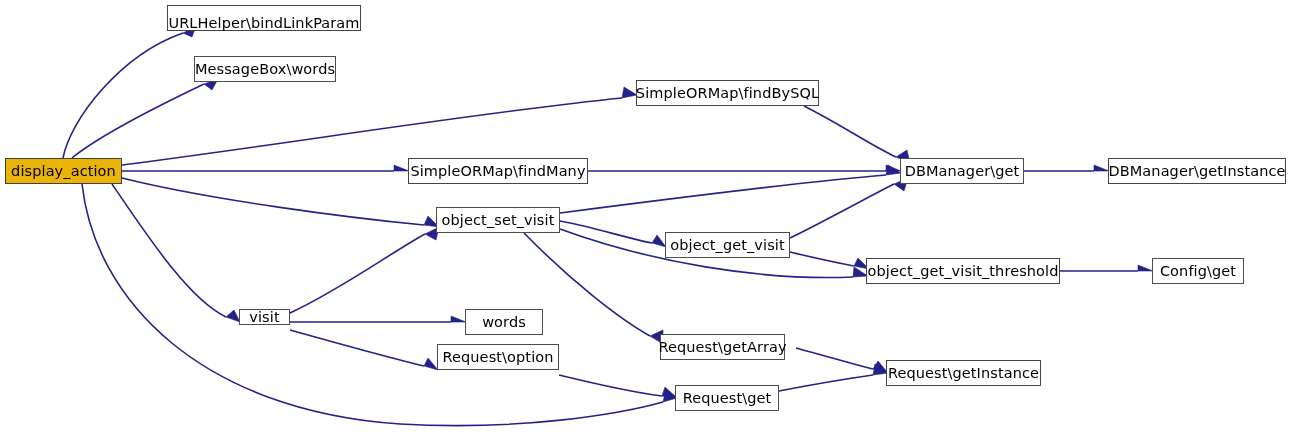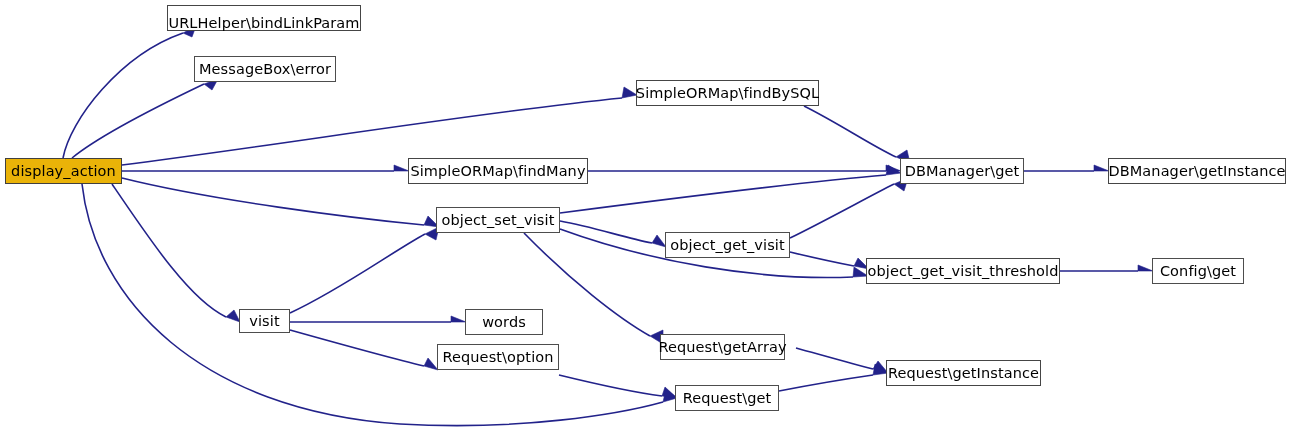--- a/index.html
+++ b/index.html
@@ -162,21 +162,21 @@
     </svg>
 
   <div id="node-layer">
       <div class="gnode highlight" style="left: 5px; top: 158px; width: 117px; height: 26px;">
         <span class="gnode-label">display_action</span>
       </div>
       <div class="gnode thick" style="left: 167px; top: 5px; width: 194px; height: 26px; align-items: flex-end;">
         <span class="gnode-label">URLHelper\bindLinkParam</span>
       </div>
       <div class="gnode" style="left: 194px; top: 56px; width: 142px; height: 26px;">
-        <span class="gnode-label">MessageBox\error</span>
+        <span class="gnode-label">MessageBox\words</span>
       </div>
       <div class="gnode thick" style="left: 636px; top: 80px; width: 183px; height: 26px;">
         <span class="gnode-label">SimpleORMap\findBySQL</span>
       </div>
       <div class="gnode thick" style="left: 408px; top: 158px; width: 180px; height: 26px;">
         <span class="gnode-label">SimpleORMap\findMany</span>
       </div>
       <div class="gnode" style="left: 436px; top: 207px; width: 124px; height: 26px;">
         <span class="gnode-label">object_set_visit</span>
       </div>
@@ -188,21 +188,21 @@
       </div>
       <div class="gnode thick" style="left: 1108px; top: 158px; width: 178px; height: 26px;">
         <span class="gnode-label">DBManager\getInstance</span>
       </div>
       <div class="gnode thick" style="left: 866px; top: 258px; width: 194px; height: 26px;">
         <span class="gnode-label">object_get_visit_threshold</span>
       </div>
       <div class="gnode" style="left: 1152px; top: 258px; width: 92px; height: 26px;">
         <span class="gnode-label">Config\get</span>
       </div>
-      <div class="gnode" style="left: 239px; top: 309px; width: 51px; height: 24px;">
+      <div class="gnode" style="left: 239px; top: 309px; width: 51px; height: 16px;">
         <span class="gnode-label">visit</span>
       </div>
       <div class="gnode" style="left: 465px; top: 309px; width: 78px; height: 26px;">
         <span class="gnode-label">words</span>
       </div>
       <div class="gnode" style="left: 437px; top: 344px; width: 122px; height: 26px;">
         <span class="gnode-label">Request\option</span>
       </div>
       <div class="gnode" style="left: 660px; top: 334px; width: 125px; height: 26px;">
         <span class="gnode-label">Request\getArray</span>

